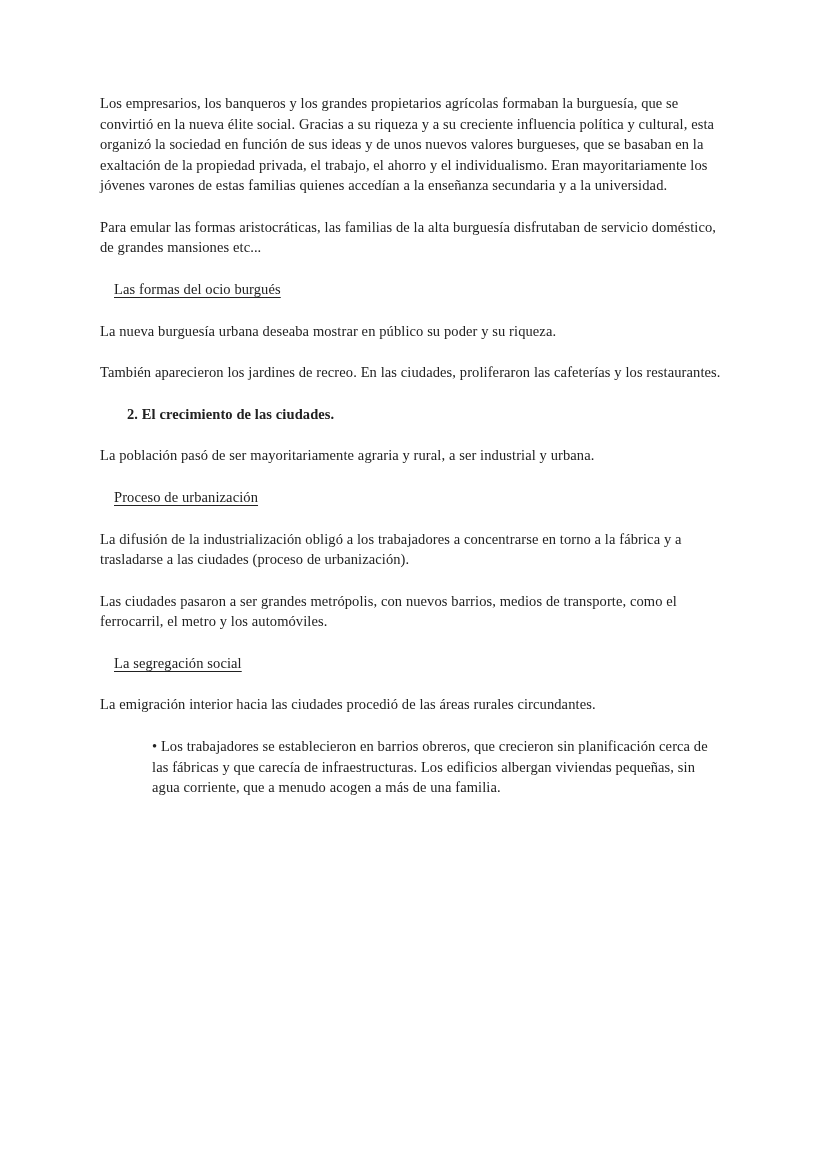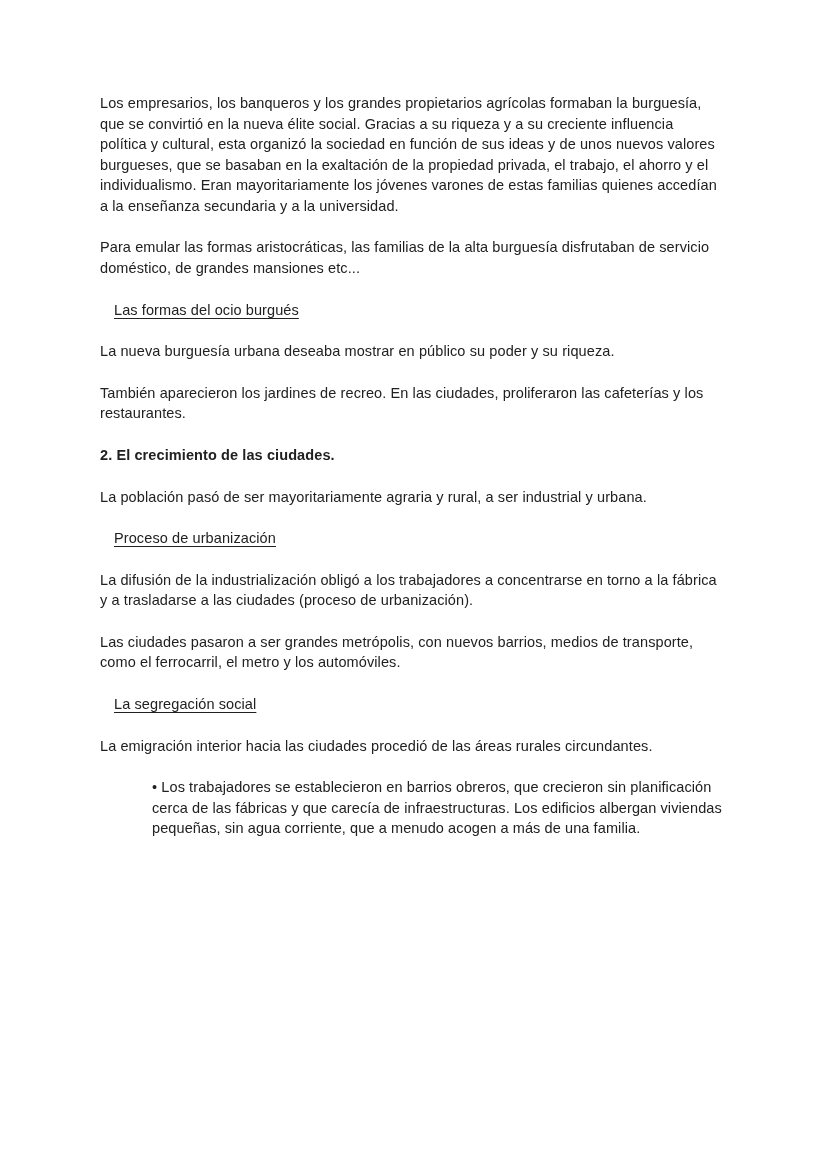--- a/index.html
+++ b/index.html
@@ -12,38 +12,40 @@
       height: 1169px;
       font-family: "Liberation Sans", sans-serif;
       color: #212121;
       overflow: hidden;
     }
     .page {
       width: 828px;
       height: 1169px;
       background: #ffffff;
       box-sizing: border-box;
+      font-family: Liberation Serif, serif;
     }
     .content {
       box-sizing: border-box;
       padding: 93px 106px 0 100px;
       font-size: 14.5px;
       line-height: 1.42;
       letter-spacing: 0.1px;
     }
     p.block {
       margin: 0 0 21px 0;
     }
     p.heading-underline {
       text-decoration: underline;
       text-underline-offset: 3px;
       margin-left: 14px;
     }
     p.heading-bold {
       font-weight: 700;
+      margin-left: 27px;
     }
     p.bullet {
       margin-left: 52px;
     }
   </style>
 </head>
 <body>
 
 <div class="page">
   <div class="content">

